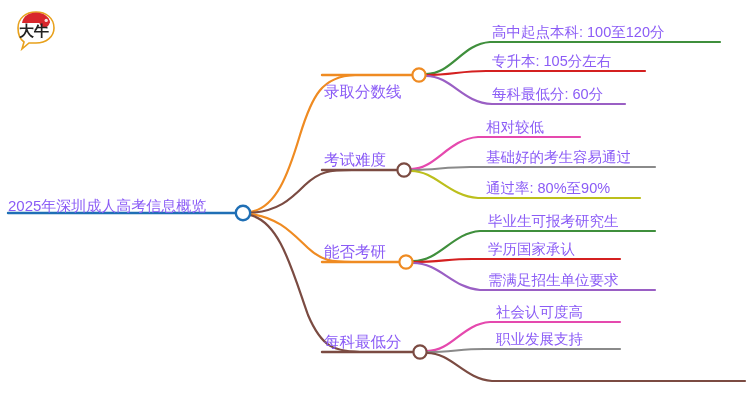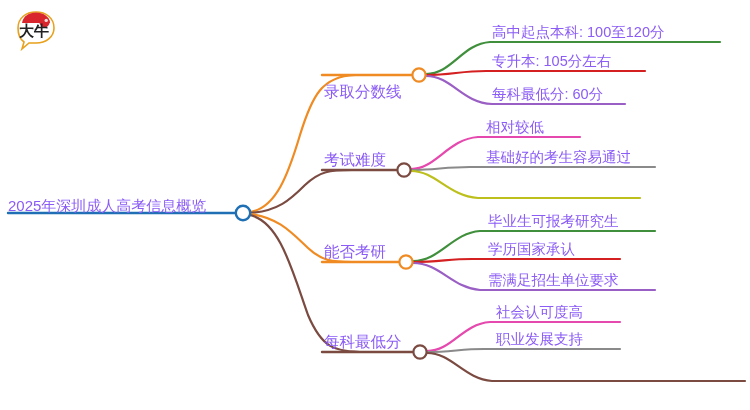--- a/index.html
+++ b/index.html
@@ -149,20 +149,21 @@
   <div class="node-label branch-label" style="left:324px; top:152px;">考试难度</div>
   <div class="node-label branch-label" style="left:324px; top:244px;">能否考研</div>
   <div class="node-label branch-label" style="left:324px; top:334px;">每科最低分</div>
 
   <div class="node-label leaf-label" style="left:492px; top:25px;">高中起点本科: 100至120分</div>
   <div class="node-label leaf-label" style="left:492px; top:54px;">专升本: 105分左右</div>
   <div class="node-label leaf-label" style="left:492px; top:87px;">每科最低分: 60分</div>
 
   <div class="node-label leaf-label" style="left:486px; top:120px;text-align:right;">相对较低</div>
   <div class="node-label leaf-label" style="left:486px; top:150px;">基础好的考生容易通过</div>
+  <div class="node-label leaf-label" style="left:486px; top:181px;">通过率: 80%至90%</div>
 
   <div class="node-label leaf-label" style="left:488px; top:214px;">毕业生可报考研究生</div>
   <div class="node-label leaf-label" style="left:488px; top:242px;">学历国家承认</div>
   <div class="node-label leaf-label" style="left:488px; top:273px;">需满足招生单位要求</div>
 
   <div class="node-label leaf-label" style="left:496px; top:332px;">职业发展支持</div>
   <div class="node-label leaf-label" style="left:496px; top:305px;">社会认可度高</div>
 
 </div>
 

